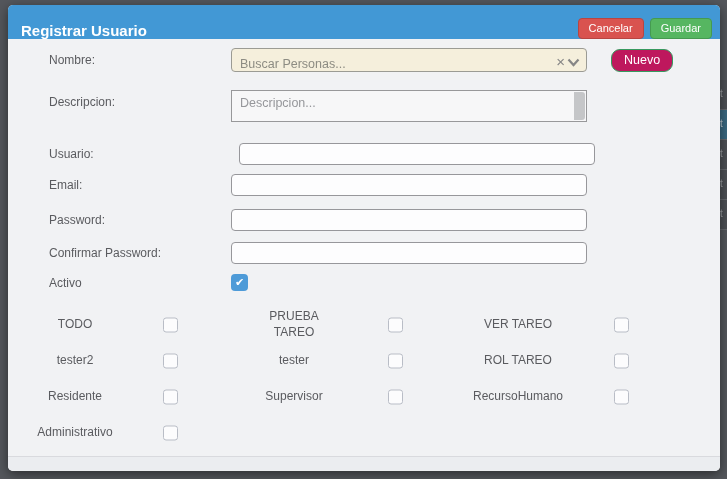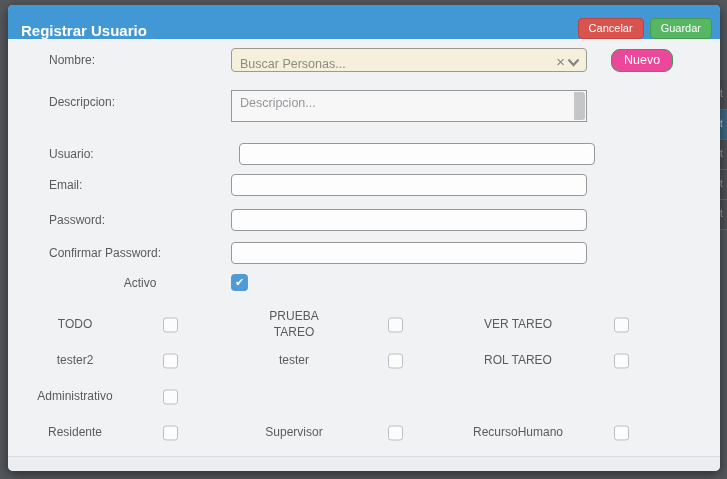--- a/index.html
+++ b/index.html
@@ -43,21 +43,21 @@
 
   .row-nombre { margin-top:9px; }
   .select-box {
     width:356px; height:24px; background:#f5efdc; border:1px solid #9b9b94;
     border-radius:4px; display:flex; align-items:flex-end; padding:0 6px 0 8px;
   }
   .select-placeholder { flex:1; font-size:12.5px; color:#8d8c83; }
   .select-icons { display:flex; align-items:center; gap:2px; }
   .icon-x { color:#868686; font-size:15px; line-height:14px; }
   .btn-nuevo {
-    margin-left:24px; background:#ec4899; border:1px solid #379a5f; color:#fff;
+    margin-left:24px; background:#be185d; border:1px solid #379a5f; color:#fff;
     font-family:inherit; font-size:12.5px; border-radius:9px; padding:3px 12px 4px; cursor:pointer;
   }
 
   .row-desc { margin-top:18px; align-items:flex-start; }
   .row-desc .form-label { padding-top:5px; }
   .textarea-wrap { position:relative; width:356px; }
   .desc-textarea {
     width:356px; height:32px; background:#f7f7f8; border:1px solid #98989a;
     border-radius:0; resize:none; overflow:hidden;
     font-family:inherit; font-size:12.5px; color:#333; padding:5px 18px 4px 8px;
@@ -67,21 +67,21 @@
     background:#c5c6c8; border-radius:0 3px 3px 0; }
 
   .text-input {
     width:356px; height:22px; border:1px solid #97979b; border-radius:4px;
     background:#fdfdfe; font-family:inherit; font-size:12.5px; color:#333; padding:0 8px;
   }
   .row-usuario  { margin-top:17px;gap:8px; }
   .row-email    { margin-top:9px;  }
   .row-password { margin-top:13px; }
   .row-confirm  { margin-top:11px; }
-  .row-activo   { margin-top:10px;text-align:center; }
+  .row-activo   { margin-top:10px; }
 
   .activo-cb {
     width:17px; height:17px; border-radius:4px; background:#4e9bd8;
     display:flex; align-items:center; justify-content:center;
     color:#fff; font-size:11px; line-height:1; cursor:pointer;
   }
 
   .perm-grid { margin-top:16px; }
   .perm-row { position:relative; height:36px; }
   .perm-label {
@@ -192,29 +192,29 @@
         </div>
         <div class="perm-row">
           <span class="perm-label c1">tester2</span>
           <span class="perm-cb c1"></span>
           <span class="perm-label c2">tester</span>
           <span class="perm-cb c2"></span>
           <span class="perm-label c3">ROL TAREO</span>
           <span class="perm-cb c3"></span>
         </div>
         <div class="perm-row">
-          <span class="perm-label c1">Administrativo</span>
-          <span class="perm-cb c1"></span>
-        </div>
-        <div class="perm-row">
           <span class="perm-label c1">Residente</span>
           <span class="perm-cb c1"></span>
           <span class="perm-label c2">Supervisor</span>
           <span class="perm-cb c2"></span>
           <span class="perm-label c3">RecursoHumano</span>
           <span class="perm-cb c3"></span>
         </div>
+        <div class="perm-row">
+          <span class="perm-label c1">Administrativo</span>
+          <span class="perm-cb c1"></span>
+        </div>
       </div>
 
   </div>
 
   <div class="modal-footer"></div>
 </div>
 
 </body></html>

